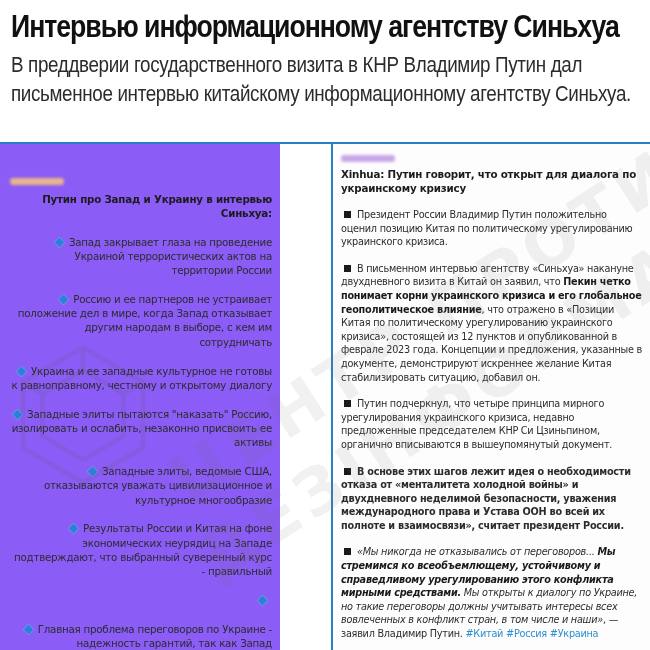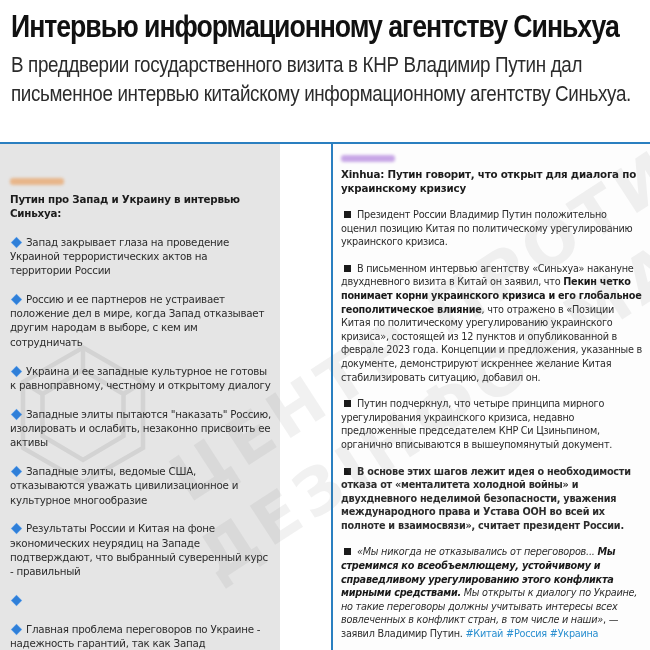--- a/index.html
+++ b/index.html
@@ -15,21 +15,21 @@
   .header .lead {
     position: absolute; left: 11px; top: 50px; width: 740px;
     font-size: 22px; line-height: 29px; color: #2b2b2b; letter-spacing: -0.4px;
     transform: scaleX(0.855); transform-origin: left top;
   }
 
   .rule { position: absolute; left: 0; top: 142px; width: 650px; height: 2px; background: #2a7fc0; }
   .divider { position: absolute; left: 331px; top: 143px; width: 2px; height: 507px; background: #2a7fc0; }
 
   .panel { position: absolute; top: 144px; height: 506px; overflow: hidden; font-family: "DejaVu Sans", sans-serif; }
-  .panel-left { left: 0; width: 280px; padding: 14px 8px 0 10px; background: #e5e5e5; }
+  .panel-left { left: 0; width: 280px; padding: 14px 8px 0 10px; background: #8b5cf6; text-align: right; }
   .panel-right { left: 333px; width: 317px; padding: 7px 6px 0 8px; background: #fdfdfd; }
 
   .blur-name { width: 54px; height: 7px; border-radius: 3px; margin-bottom: 7px; filter: blur(1.5px); }
   .panel-left .blur-name { background: #e8b68a; margin-top: 20px; }
   .panel-right .blur-name { background: #c7a6e6; margin-top: 4px; margin-bottom: 5px; }
 
   .post-title { font-weight: bold; font-size: 10.3px; line-height: 14px; color: #1c1c1c; letter-spacing: -0.2px; }
   .left-items .item { font-size: 10.3px; line-height: 14.3px; color: #2c2c2c; margin-top: 14.5px; letter-spacing: -0.25px; }
   .diamond { display: inline-block; width: 7px; height: 7px; background: #2f7fd8; transform: rotate(45deg); margin: 0 6px 1px 3px; vertical-align: middle; box-shadow: 0 0 0 0.5px #6aa8ee; }
 

